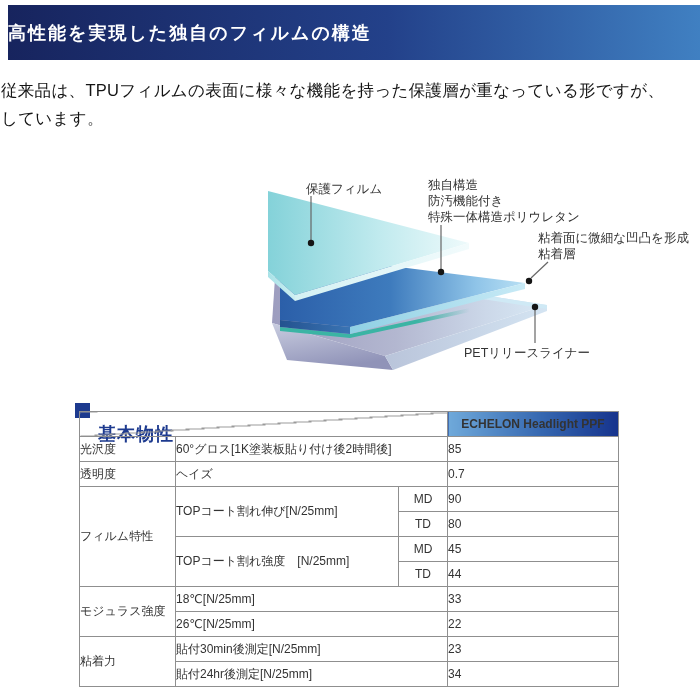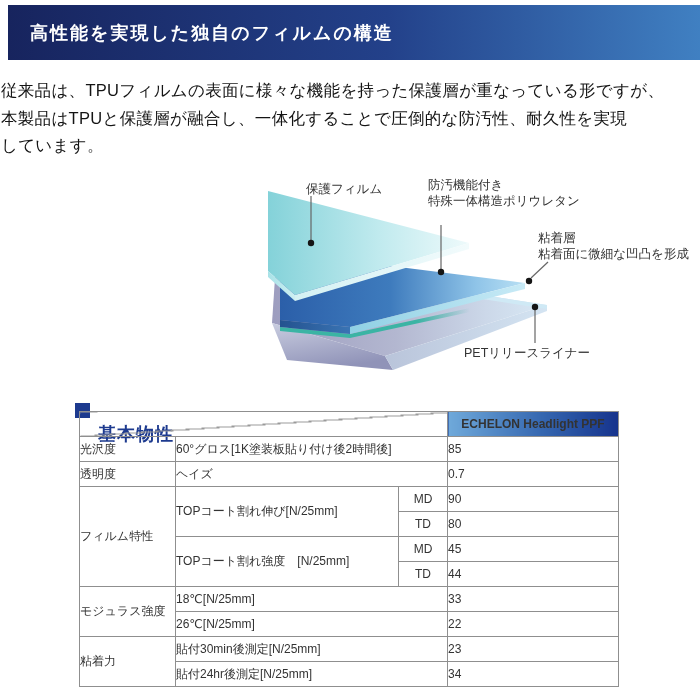--- a/index.html
+++ b/index.html
@@ -4,21 +4,21 @@
 <style>
   * { margin:0; padding:0; box-sizing:border-box; }
   html,body { background:#fff; }
   body { font-family:"Liberation Sans","DejaVu Sans",sans-serif; }
   .page { position:relative; width:700px; height:700px; background:#fff; overflow:hidden; }
 
   
   .banner {
     position:absolute; left:8px; top:5px; right:0; height:55px;
     background:linear-gradient(90deg,#17245e 0%, #23418a 55%, #4080c2 100%);
-    display:flex; align-items:center; padding-left:22px;
+    display:flex; align-items:center; 
   }
   .banner-title { color:#fff; font-size:18px; font-weight:bold; letter-spacing:2px; }
 
   
   .intro { position:absolute; left:1px; top:77px; width:688px; color:#141414; }
   .intro div { font-size:16.5px; line-height:27.5px; letter-spacing:0.3px; white-space:nowrap; }
 
   
   .diagram { position:absolute; left:0; top:168px; width:700px; height:215px; }
   .diagram svg { position:absolute; left:0; top:0; }
@@ -56,21 +56,20 @@
 <body>
 
 <div class="page">
 
   <div class="banner">
     <span class="banner-title">高性能を実現した独自のフィルムの構造</span>
   </div>
 
   <div class="intro">
     <div>従来品は、TPUフィルムの表面に様々な機能を持った保護層が重なっている形ですが、</div>
-    <div>本製品はTPUと保護層が融合し、一体化することで圧倒的な防汚性、耐久性を実現</div>
     <div>しています。</div>
   </div>
 
   <div class="diagram">
     <svg width="700" height="215" viewBox="0 0 700 215">
       <defs>
         <linearGradient id="gFaceGray" x1="0" y1="0" x2="1" y2="0">
           <stop offset="0" stop-color="#9d9dbf"></stop>
             <stop offset="0.45" stop-color="#b3b7d0"></stop>
           <stop offset="0.78" stop-color="#ccd8e9"></stop>
@@ -150,26 +149,27 @@
       <g fill="#151515">
         <circle cx="311" cy="75" r="3.2"></circle>
         <circle cx="441" cy="104" r="3.2"></circle>
         <circle cx="529" cy="113" r="3.2"></circle>
         <circle cx="535" cy="139" r="3.2"></circle>
       </g>
     </svg>
 
     <div class="dlabel dlabel-hogo">保護フィルム</div>
     <div class="dlabel dlabel-dokuji">
+      <div>独自構造</div>
       <div>防汚機能付き</div>
       <div>特殊一体構造ポリウレタン</div>
     </div>
     <div class="dlabel dlabel-nenchaku">
+      <div>粘着面に微細な凹凸を形成</div>
       <div>粘着層</div>
-      <div>粘着面に微細な凹凸を形成</div>
     </div>
     <div class="dlabel dlabel-pet">PETリリースライナー</div>
   </div>
 
   <div class="section-title">
     <span class="blue-square"></span>
     <span class="txt">基本物性</span>
   </div>
 
   <div class="spec-table-wrap">

